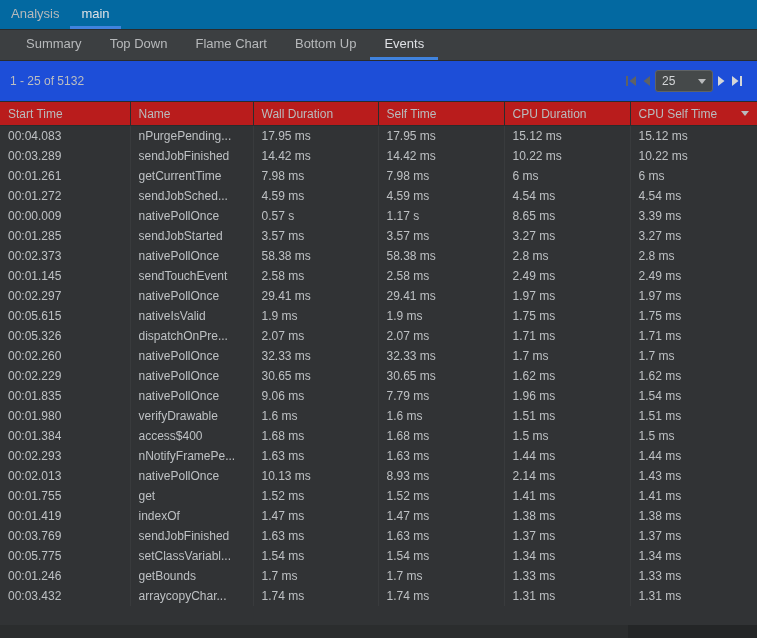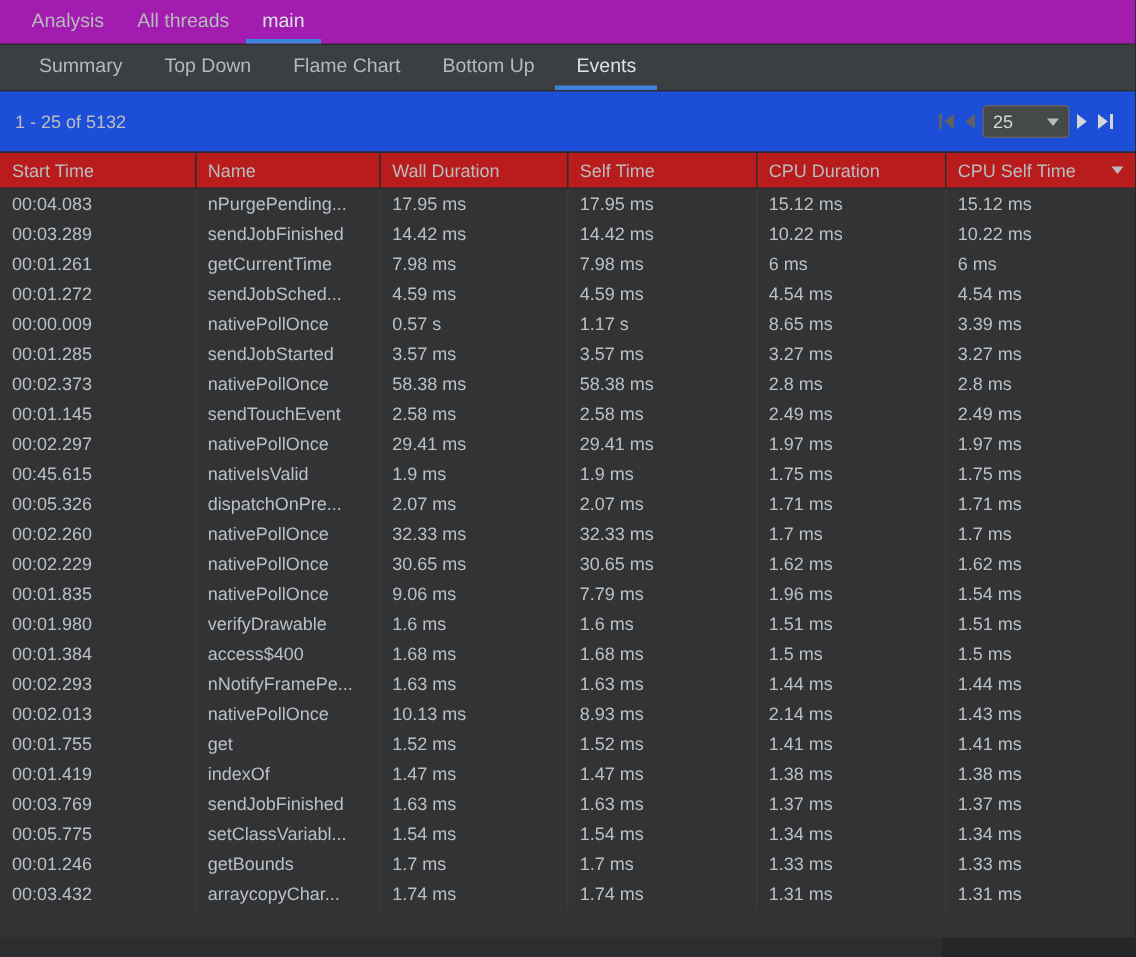--- a/index.html
+++ b/index.html
@@ -6,22 +6,22 @@
   .app{
     width:757px;height:638px;overflow:hidden;position:relative;
     background:#313335;
     font-family:"Liberation Sans","DejaVu Sans",sans-serif;
     font-size:12px;color:#bdc0c3;
     -webkit-font-smoothing:antialiased;
   }
 
   
   .thread-tabs{
-    height:29px;background:#a21caf;border-bottom:1px solid #2a2c2d;
-    display:flex;align-items:stretch;padding-left:10px;
+    height:29px;background:#0369a1;border-bottom:1px solid #2a2c2d;
+    display:flex;align-items:stretch;padding-left:0;
   }
   .thread-tab{
     display:flex;align-items:center;padding:0 11px;cursor:default;
     color:#b7b9bb;font-size:13px;border-bottom:3px solid transparent;
     box-sizing:border-box;
   }
   .thread-tab.active{color:#dfe1e5;border-bottom-color:#4083de;}
 
   
   .view-tabs{
@@ -85,23 +85,20 @@
   .scrollbar-corner{width:129px;height:13px;background:#242627;}
 </style>
 </head>
 <body>
 
 <div class="app">
 
   <div class="thread-tabs">
     <div class="thread-tab">
       <span>Analysis</span>
-    </div>
-    <div class="thread-tab">
-      <span>All threads</span>
     </div>
     <div class="thread-tab active">
       <span>main</span>
     </div>
   </div>
 
   <div class="view-tabs">
     <div class="view-tab">
       <span>Summary</span>
     </div>
@@ -263,21 +260,21 @@
         </tr>
         <tr>
           <td>00:02.297</td>
           <td>nativePollOnce</td>
           <td>29.41 ms</td>
           <td>29.41 ms</td>
           <td>1.97 ms</td>
           <td>1.97 ms</td>
         </tr>
         <tr>
-          <td>00:45.615</td>
+          <td>00:05.615</td>
           <td>nativeIsValid</td>
           <td>1.9 ms</td>
           <td>1.9 ms</td>
           <td>1.75 ms</td>
           <td>1.75 ms</td>
         </tr>
         <tr>
           <td>00:05.326</td>
           <td>dispatchOnPre...</td>
           <td>2.07 ms</td>

